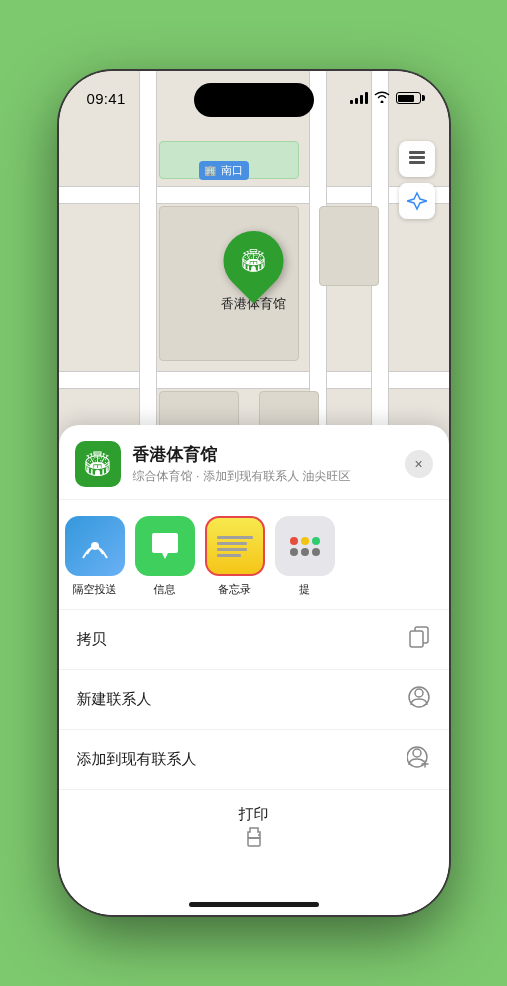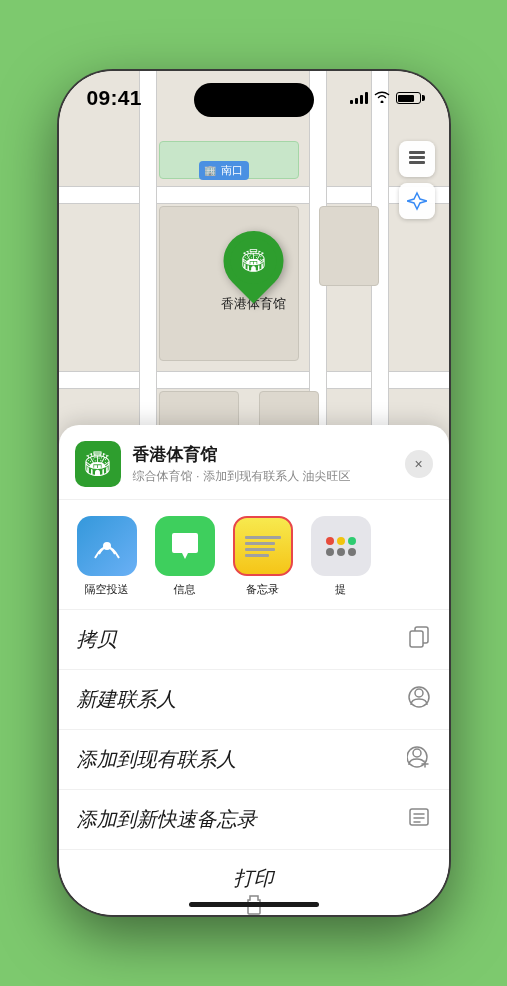--- a/index.html
+++ b/index.html
@@ -45,22 +45,22 @@
       position: absolute;
       top: 0; left: 0; right: 0;
       height: 54px;
       display: flex;
       align-items: center;
       justify-content: space-between;
       padding: 0 28px;
       z-index: 99;
     }
     .status-time {
-      font-size: 21px;
-      font-weight: 700;
+      font-size: 15px;
+      font-weight: 400;
       color: #000;
       letter-spacing: 0.3px;
     }
     .status-icons {
       display: flex;
       align-items: center;
       gap: 6px;
     }
     .signal-bars {
       display: flex;
@@ -268,22 +268,22 @@
       align-items: center;
       justify-content: center;
       font-size: 14px;
       color: #666;
       cursor: pointer;
     }
     
     .share-row {
       display: flex;
       align-items: center;
-      padding: 16px 16px 12px;
-      gap: 14px;
+      padding: 16px 4px 12px;
+      gap: 6px;
       overflow: hidden;
     }
     .share-item {
       display: flex;
       flex-direction: column;
       align-items: center;
       gap: 6px;
       min-width: 64px;
     }
     .share-icon-wrap {
@@ -306,23 +306,22 @@
     .notes-bg { background: linear-gradient(to bottom, #f7e94e, #f5c518); border: 2px solid #e8474a; }
     
     .action-row {
       display: flex;
       align-items: center;
       justify-content: space-between;
       padding: 15px 18px;
       border-top: 1px solid #f0f0f0;
     }
     .action-label {
-      font-size: 20px;
+      font-size: 15px;
       color: #1a1a1a;
-      font-style: italic;
     }
     .action-icon {
       font-size: 20px;
       color: #888;
     }
     .dot {
       width: 8px;
       height: 8px;
       border-radius: 50%;
       background: #777;
@@ -524,31 +523,20 @@
           <svg width="24" height="24" viewBox="0 0 24 24">
             <circle cx="10" cy="8" r="4" stroke="#888" stroke-width="1.5" fill="none"></circle>
             <path d="M2 20 Q2 14 10 14 Q15 14 17 17" stroke="#888" stroke-width="1.5" fill="none"></path>
             <circle cx="10" cy="12" r="10" stroke="#888" stroke-width="1.5" fill="none"></circle>
             <line x1="18" y1="16" x2="18" y2="22" stroke="#888" stroke-width="1.5" stroke-linecap="round"></line>
             <line x1="15" y1="19" x2="21" y2="19" stroke="#888" stroke-width="1.5" stroke-linecap="round"></line>
           </svg>
         </span>
       </div>
 
-      <div class="action-row">
-        <span class="action-label">添加到新快速备忘录</span>
-        <span class="action-icon">
-          <svg width="24" height="24" viewBox="0 0 24 24">
-            <rect x="3" y="4" width="18" height="16" rx="2" stroke="#888" stroke-width="1.5" fill="none"></rect>
-            <line x1="7" y1="9" x2="17" y2="9" stroke="#888" stroke-width="1.5" stroke-linecap="round"></line>
-            <line x1="7" y1="13" x2="17" y2="13" stroke="#888" stroke-width="1.5" stroke-linecap="round"></line>
-            <line x1="7" y1="17" x2="13" y2="17" stroke="#888" stroke-width="1.5" stroke-linecap="round"></line>
-          </svg>
-        </span>
-      </div>
 
       <div class="action-row" style="border-bottom: none; flex-direction: column;">
         <span class="action-label">打印</span>
         <span class="action-icon">
           <svg width="24" height="24" viewBox="0 0 24 24">
             <rect x="6" y="14" width="12" height="8" rx="1" stroke="#888" stroke-width="1.5" fill="none"></rect>
             <path d="M6 14 L6 8 L8 8 L8 4 L16 4 L16 8 L18 8 L18 14 Z" stroke="#888" stroke-width="1.5" fill="none"></path>
             <circle cx="17" cy="11" r="1" fill="#888"></circle>
           </svg>
         </span>

